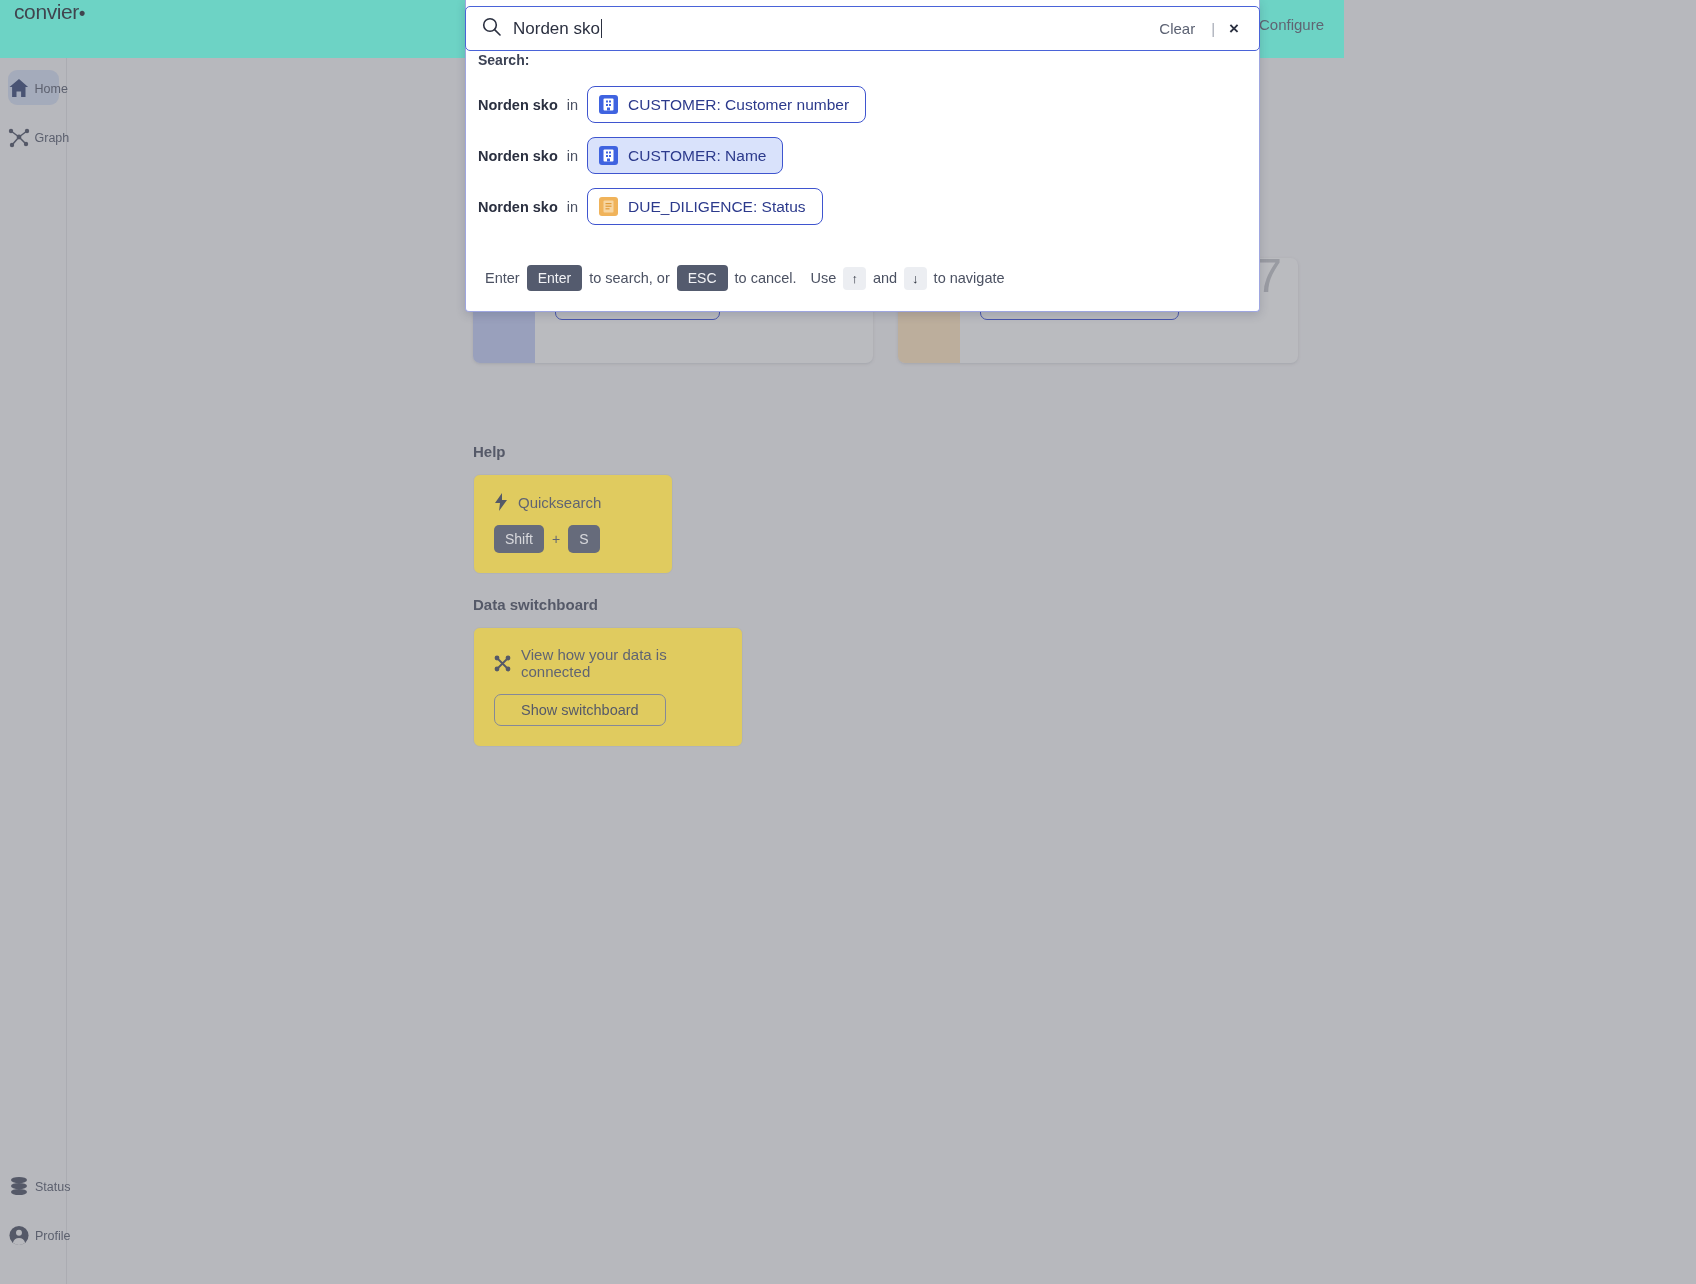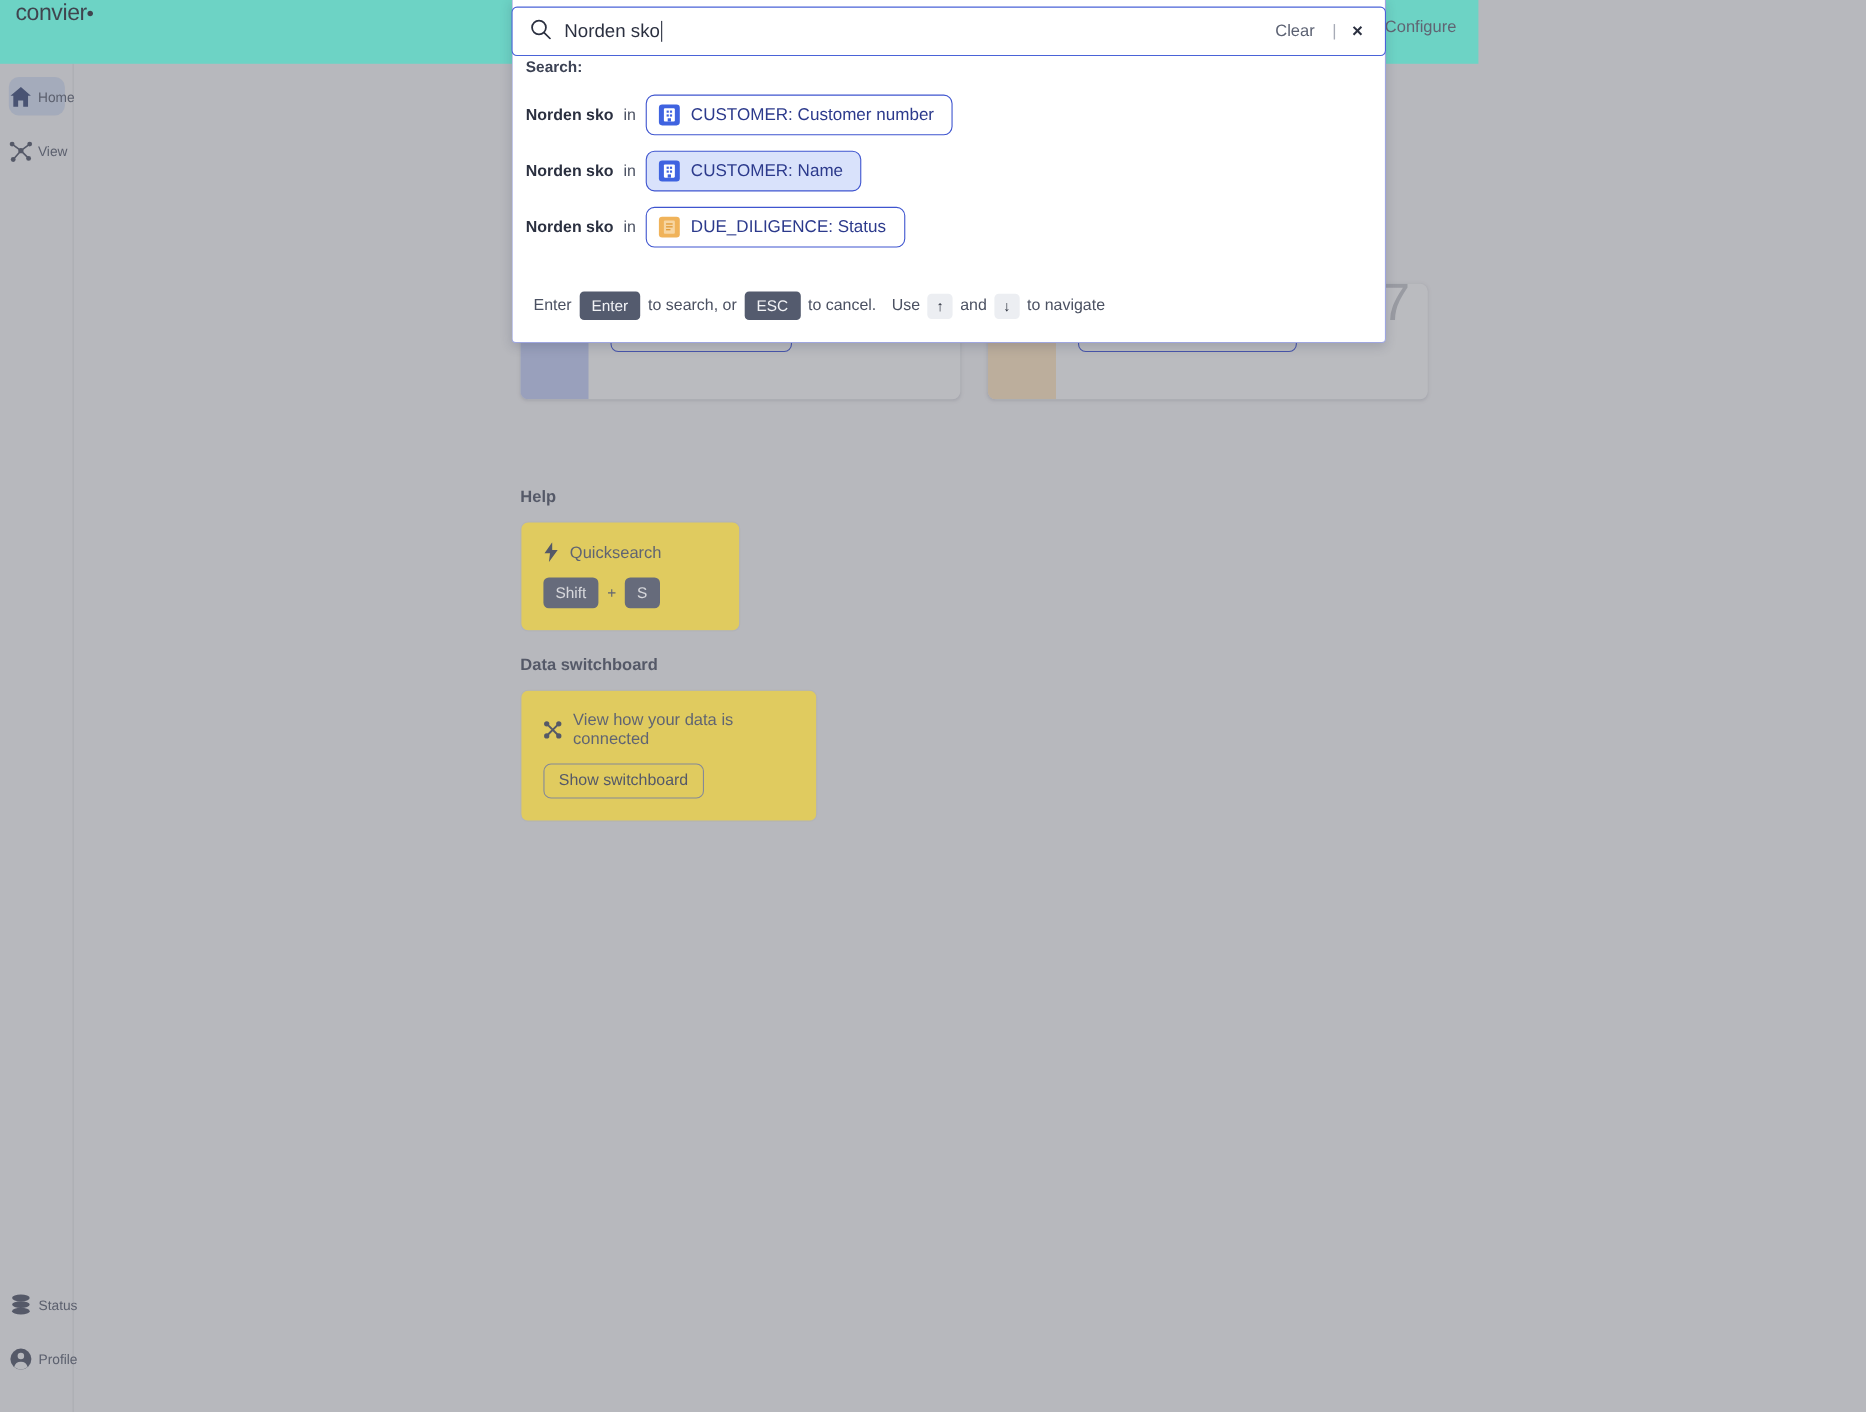--- a/index.html
+++ b/index.html
@@ -89,21 +89,21 @@
   .panel-row svg { display: block; }
   .keys { margin-top: 14px; display: flex; align-items: center; gap: 8px; }
   .key {
     background: #545b6e; color: #f0f1f4; border-radius: 5px;
     font-size: 14px; padding: 6px 11px;
   }
   .key-plus { color: #4b5162; font-size: 14px; }
   .switch-btn {
     margin-top: 14px; display: inline-block;
     border: 1px solid #7e8396; border-radius: 7px;
-    color: #3c4254; font-size: 14.5px; padding: 7px 13px; background: transparent;
+    color: #3c4254; font-size: 14.5px; padding: 7px 26px; background: transparent;
   }
 
   .scrim {
     position: absolute; left: 0; top: 0; width: 1696px; height: 1284px;
     background: rgba(150,152,158,0.28);
     z-index: 8;
   }
 
   
   .modal {
@@ -278,21 +278,21 @@
       <span>
         <svg width="22" height="21" viewBox="0 0 22 21">
           <circle cx="11" cy="10" r="2.4" fill="#3c4254"></circle>
           <circle cx="3" cy="4" r="2.2" fill="#3c4254"></circle>
           <circle cx="19" cy="4" r="2.2" fill="#3c4254"></circle>
           <circle cx="4" cy="18" r="2.2" fill="#3c4254"></circle>
           <circle cx="18" cy="17" r="2.2" fill="#3c4254"></circle>
           <path d="M11 10 L3 4 M11 10 L19 4 M11 10 L4 18 M11 10 L18 17" stroke="#3c4254" stroke-width="1.5"></path>
         </svg>
       </span>
-      <span>View</span>
+      <span>Graph</span>
     </div>
 
     <div class="rail-bottom">
       <div class="rail-item">
         <span>
           <svg width="22" height="21" viewBox="0 0 22 21">
             <ellipse cx="11" cy="4" rx="8" ry="3.1" fill="#3c4254"></ellipse>
             <ellipse cx="11" cy="10" rx="8" ry="3.1" fill="#3c4254"></ellipse>
             <ellipse cx="11" cy="16" rx="8" ry="3.1" fill="#3c4254"></ellipse>
           </svg>

